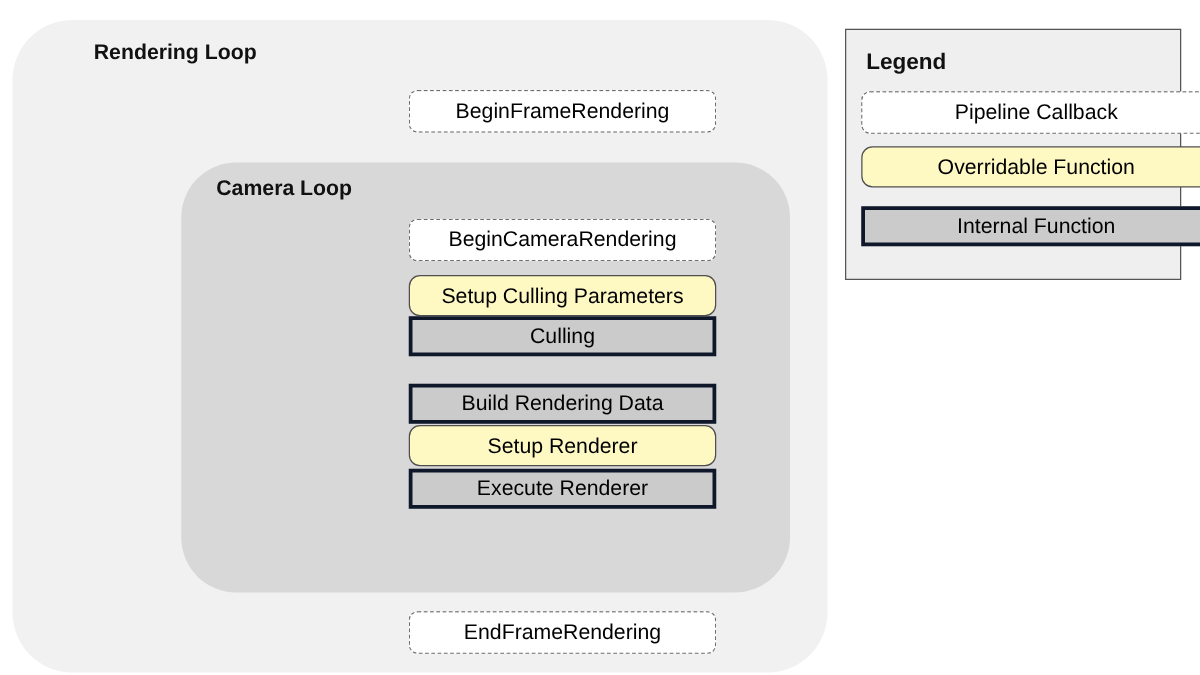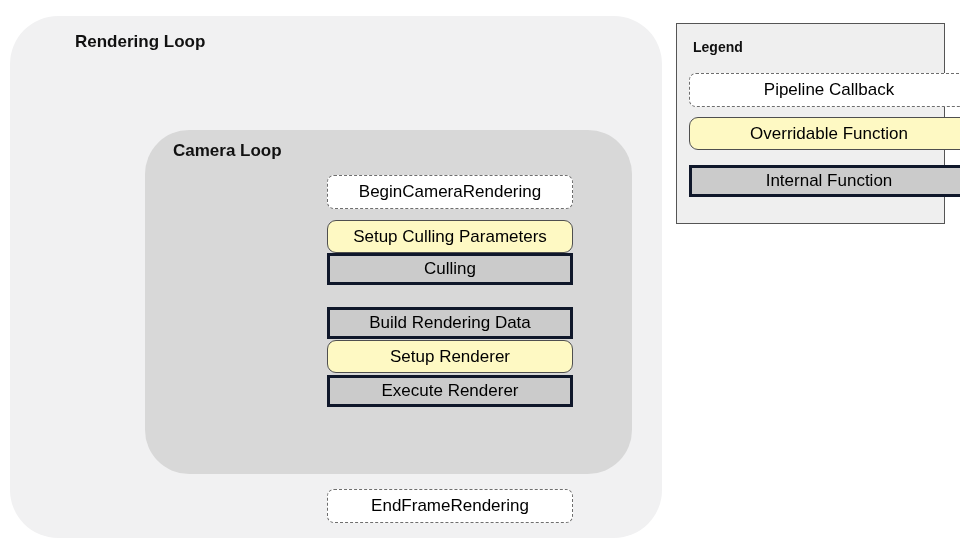--- a/index.html
+++ b/index.html
@@ -85,39 +85,40 @@
     height: 201px;
     box-sizing: border-box;
     background: #efefef;
     border: 1.5px solid #555555;
   }
   .legend .legend-title {
     position: absolute;
     left: 16px;
     top: 15px;
     font-weight: bold;
-    font-size: 14px;
+    font-size: 18px;
     color: #111111;
   }
   .legend .node {
     left: 12px;
     width: 280px;
   }
 </style>
 </head>
 <body>
 
 <div class="canvas">
 
   <div class="loop rendering-loop"></div>
   <div class="group-label" style="left:75px; top:32px;">Rendering Loop</div>
 
   <div class="loop camera-loop"></div>
   <div class="group-label" style="left:173px; top:141px;">Camera Loop</div>
 
+  <div class="node pipeline-callback" style="top:72px;">BeginFrameRendering</div>
 
   <div class="node pipeline-callback" style="top:175px;">BeginCameraRendering</div>
 
   <div class="node overridable-function" style="top:220px;">Setup Culling Parameters</div>
 
   <div class="node internal-function" style="top:253px;">Culling</div>
 
   <div class="node internal-function" style="top:307px;">Build Rendering Data</div>
 
   <div class="node internal-function" style="top:375px;">Execute Renderer</div>

